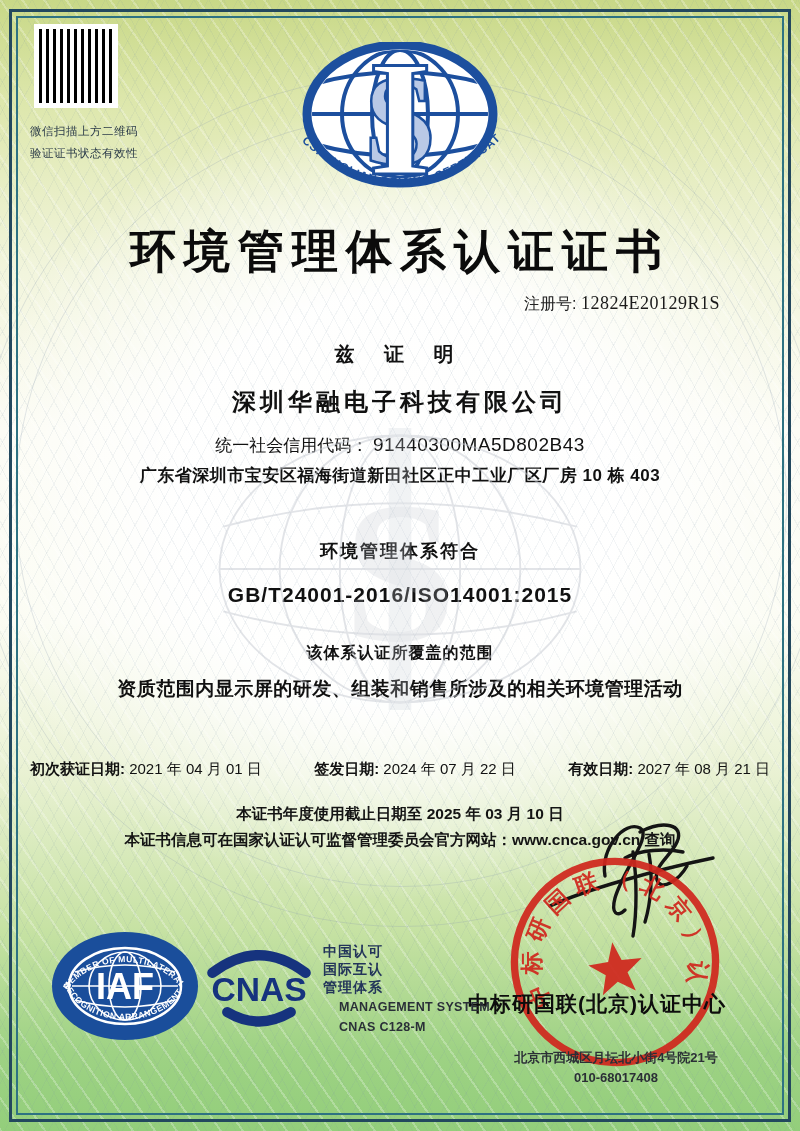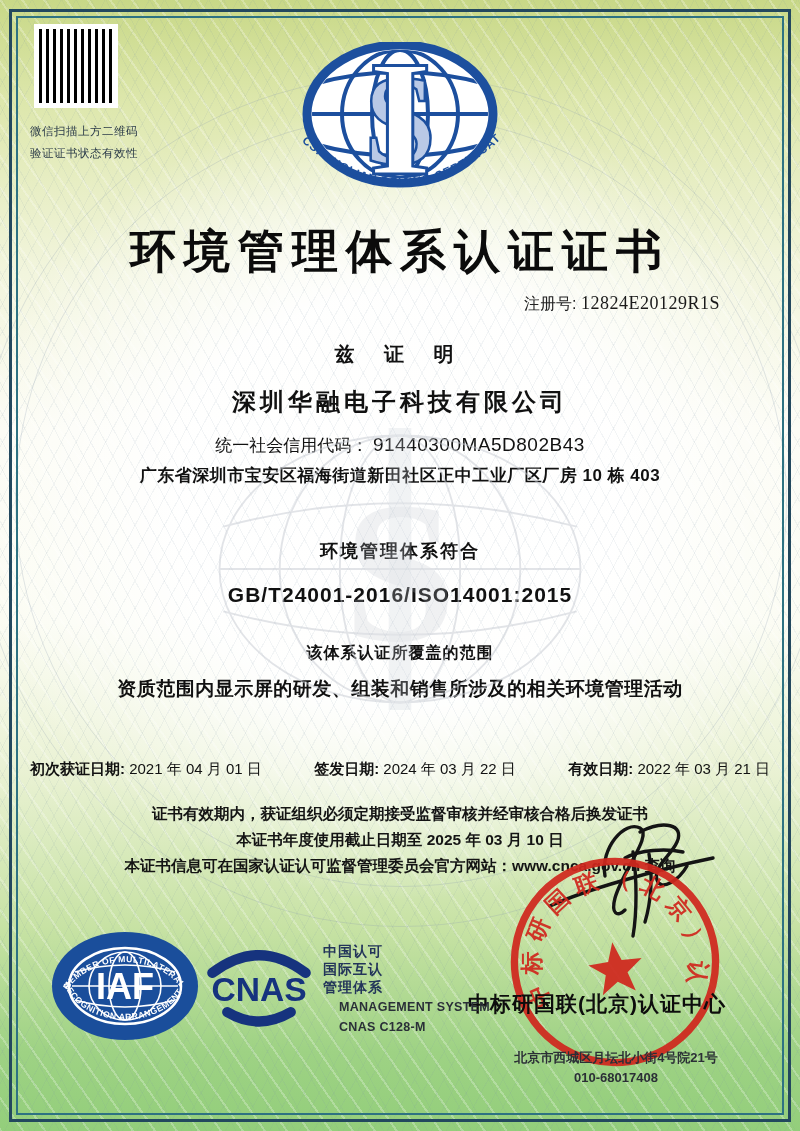--- a/index.html
+++ b/index.html
@@ -152,29 +152,28 @@
     <div class="std-intro">环境管理体系符合</div>
     <div class="std-code">GB/T24001-2016/ISO14001:2015</div>
     <div class="scope-heading">该体系认证所覆盖的范围</div>
     <div class="scope-text">资质范围内显示屏的研发、组装和销售所涉及的相关环境管理活动</div>
 
     <div class="dates-row">
       <div class="date-item">
         <span class="date-label">初次获证日期: </span><span>2021 年 04 月 01 日</span>
       </div>
       <div class="date-item">
-        <span class="date-label">签发日期: </span><span>2024 年 03 月 22 日</span>
+        <span class="date-label">签发日期: </span><span>2024 年 07 月 22 日</span>
       </div>
       <div class="date-item">
-        <span class="date-label">有效日期: </span><span>2022 年 03 月 21 日</span>
+        <span class="date-label">有效日期: </span><span>2027 年 08 月 21 日</span>
       </div>
     </div>
 
     <div class="notes">
-      <div>证书有效期内，获证组织必须定期接受监督审核并经审核合格后换发证书</div>
       <div>本证书年度使用截止日期至 2025 年 03 月 10 日</div>
       <div>本证书信息可在国家认证认可监督管理委员会官方网站：www.cnca.gov.cn 查询</div>
     </div>
 
     <svg class="signature" viewBox="0 0 175 125">
       <g fill="none" stroke="#141414" stroke-width="3.4" stroke-linecap="round">
         <path d="M 60,58 C 55,30 80,2 95,10 C 108,17 78,52 70,80 C 66,95 72,100 80,92"></path>
         <path d="M 95,14 C 118,2 140,6 132,24 C 126,38 108,48 112,62 C 116,74 134,62 142,48"></path>
         <path d="M 80,40 C 95,32 120,30 138,34"></path>
         <path d="M 5,88 C 40,72 110,52 168,40"></path>

